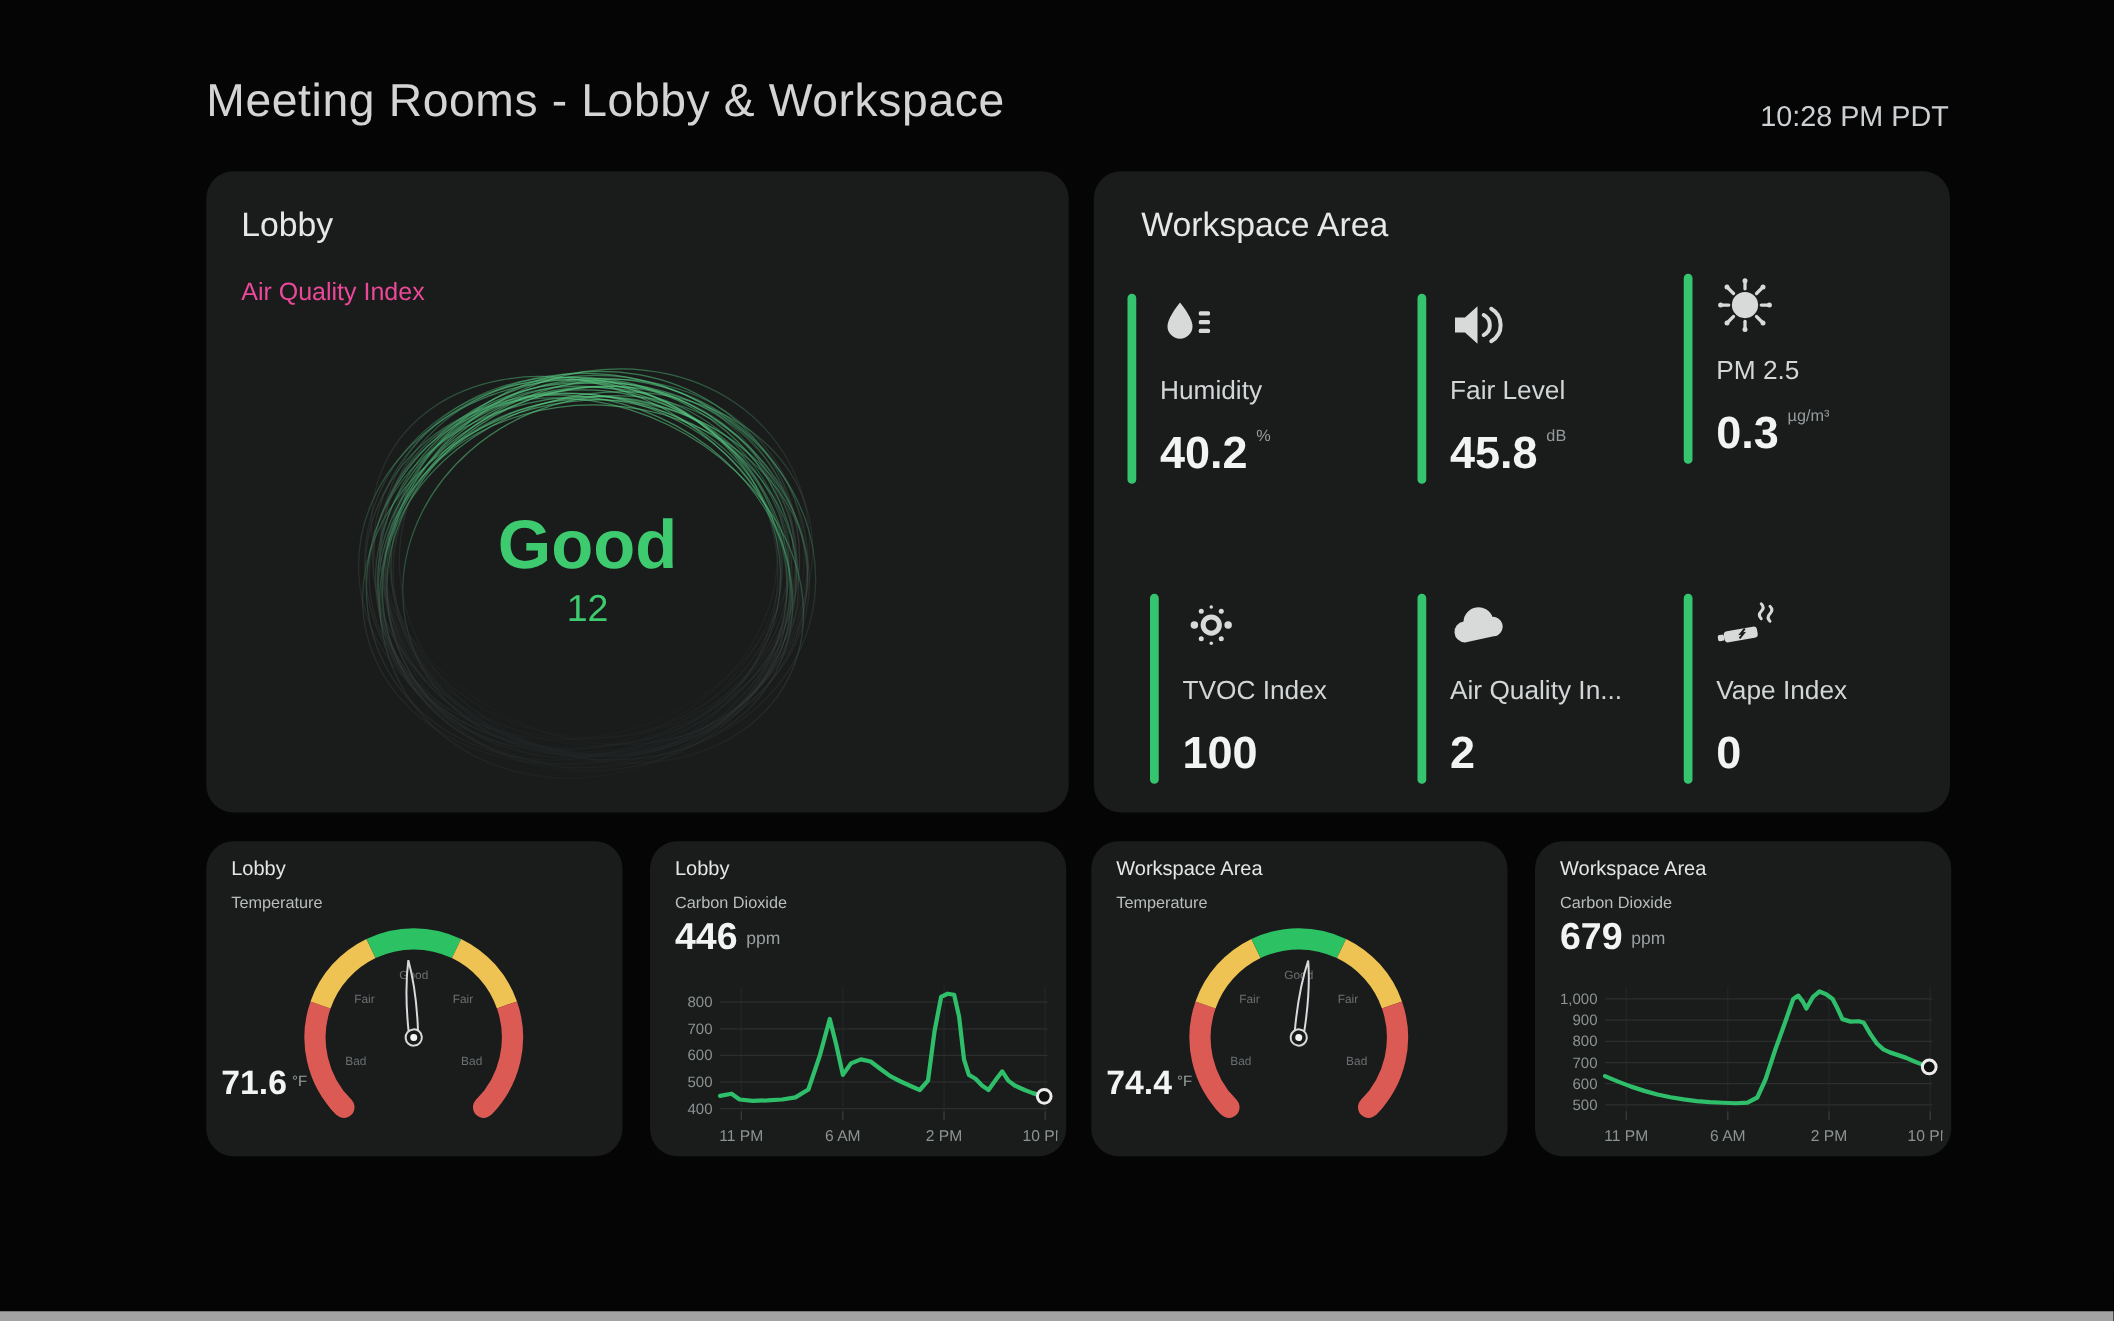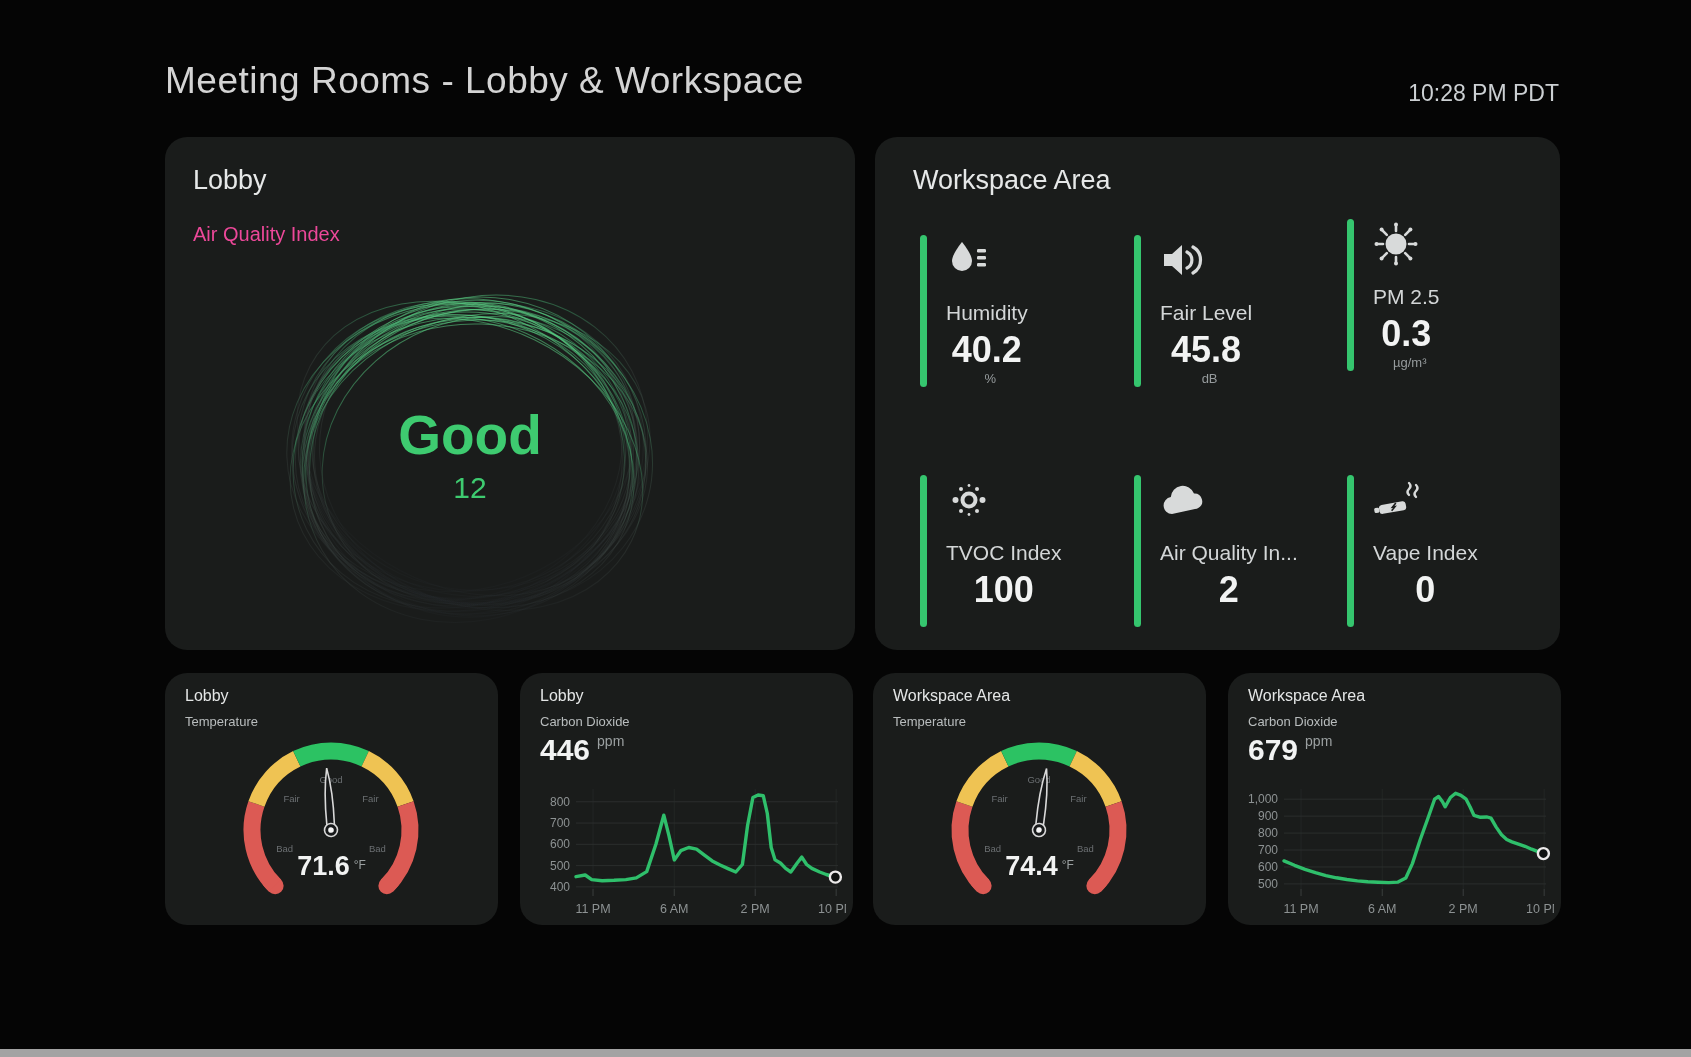--- a/index.html
+++ b/index.html
@@ -19,33 +19,33 @@
   .aqi-wrap{position:absolute;left:85px;top:140px;width:440px;height:360px;}
   .aqi-center{position:absolute;left:85px;top:270px;width:440px;text-align:center;}
   .aqi-status{font-size:55px;font-weight:700;color:#3ecb70;line-height:1.05;}
   .aqi-value{font-size:30px;color:#3ecb70;margin-top:6px;}
   
   .tile{position:absolute;display:flex;width:205px;height:152px;}
   .tile-bar{width:7px;height:152px;border-radius:4px;background:#35c56e;flex:none;}
   .tile-body{margin-left:19px;display:flex;flex-direction:column;}
   .tile-icon{height:50px;margin-top:2px;}
   .tile-label{font-size:21px;color:#d3d6d7;margin-top:14px;white-space:nowrap;}
-  .tile-valrow{margin-top:4px;display:flex;align-items:center;flex-direction:column;}
+  .tile-valrow{margin-top:16px;display:flex;align-items:flex-start;}
   .tile-value{font-size:36px;font-weight:700;color:#f2f3f3;}
   .tile-unit{font-size:13px;color:#969b9d;margin-left:7px;}
   
   .bcard{top:673px;width:333px;height:252px;}
   .bcard .b-title{position:absolute;left:20px;top:14px;font-size:16px;color:#e4e6e6;}
   .bcard .b-sub{position:absolute;left:20px;top:41px;font-size:13px;color:#b9bdbe;}
-  .b-valrow{position:absolute;left:20px;top:60px;display:flex;align-items:flex-start;}
+  .b-valrow{position:absolute;left:20px;top:60px;display:flex;align-items:center;}
   .b-value{font-size:30px;font-weight:700;color:#f2f3f3;}
   .b-unit{font-size:14px;color:#9ba0a1;margin-left:7px;}
   .chart-box{position:absolute;left:8px;top:106px;width:318px;height:142px;}
   .gauge-box{position:absolute;left:61px;top:58px;width:210px;height:192px;}
-  .gauge-val{position:absolute;left:0;top:178px;width:100%;text-align:center;}
+  .gauge-val{position:absolute;left:0;top:178px;width:100%;text-align:left;padding-left:12px;}
   .gauge-val .b-value{font-size:27px;}
   .gauge-val .g-unit{font-size:12px;color:#9ba0a1;margin-left:4px;vertical-align:6px;}
   .screen-edge{position:absolute;left:0;bottom:0;width:100%;height:8px;background:#a3a3a3;}
 </style>
 </head>
 <body>
 
 <div class="page">
   <div class="page-title">Meeting Rooms - Lobby &amp; Workspace</div>
   <div class="clock">10:28 PM PDT</div>
@@ -97,21 +97,21 @@
     </div>
     <div class="aqi-center">
       <div class="aqi-status">Good</div>
       <div class="aqi-value">12</div>
     </div>
   </section>
 
   <section class="card ws-card">
     <div class="card-title">Workspace Area</div>
 
-    <div class="tile" style="left:45px;top:98px">
+    <div class="tile" style="left:27px;top:98px">
       <div class="tile-bar"></div>
       <div class="tile-body">
         <div class="tile-icon">
           <svg width="46" height="46" viewBox="0 0 46 46">
               <path d="M16,5 C16,5 6,17 6,24 a10,10 0 0 0 20,0 C26,17 16,5 16,5 Z" fill="#d8dada"></path>
               <g fill="#d8dada">
                 <rect x="31" y="12" width="9" height="3.4" rx="1.2"></rect>
                 <rect x="31" y="19" width="9" height="3.4" rx="1.2"></rect>
                 <rect x="31" y="26" width="9" height="3.4" rx="1.2"></rect>
               </g>

